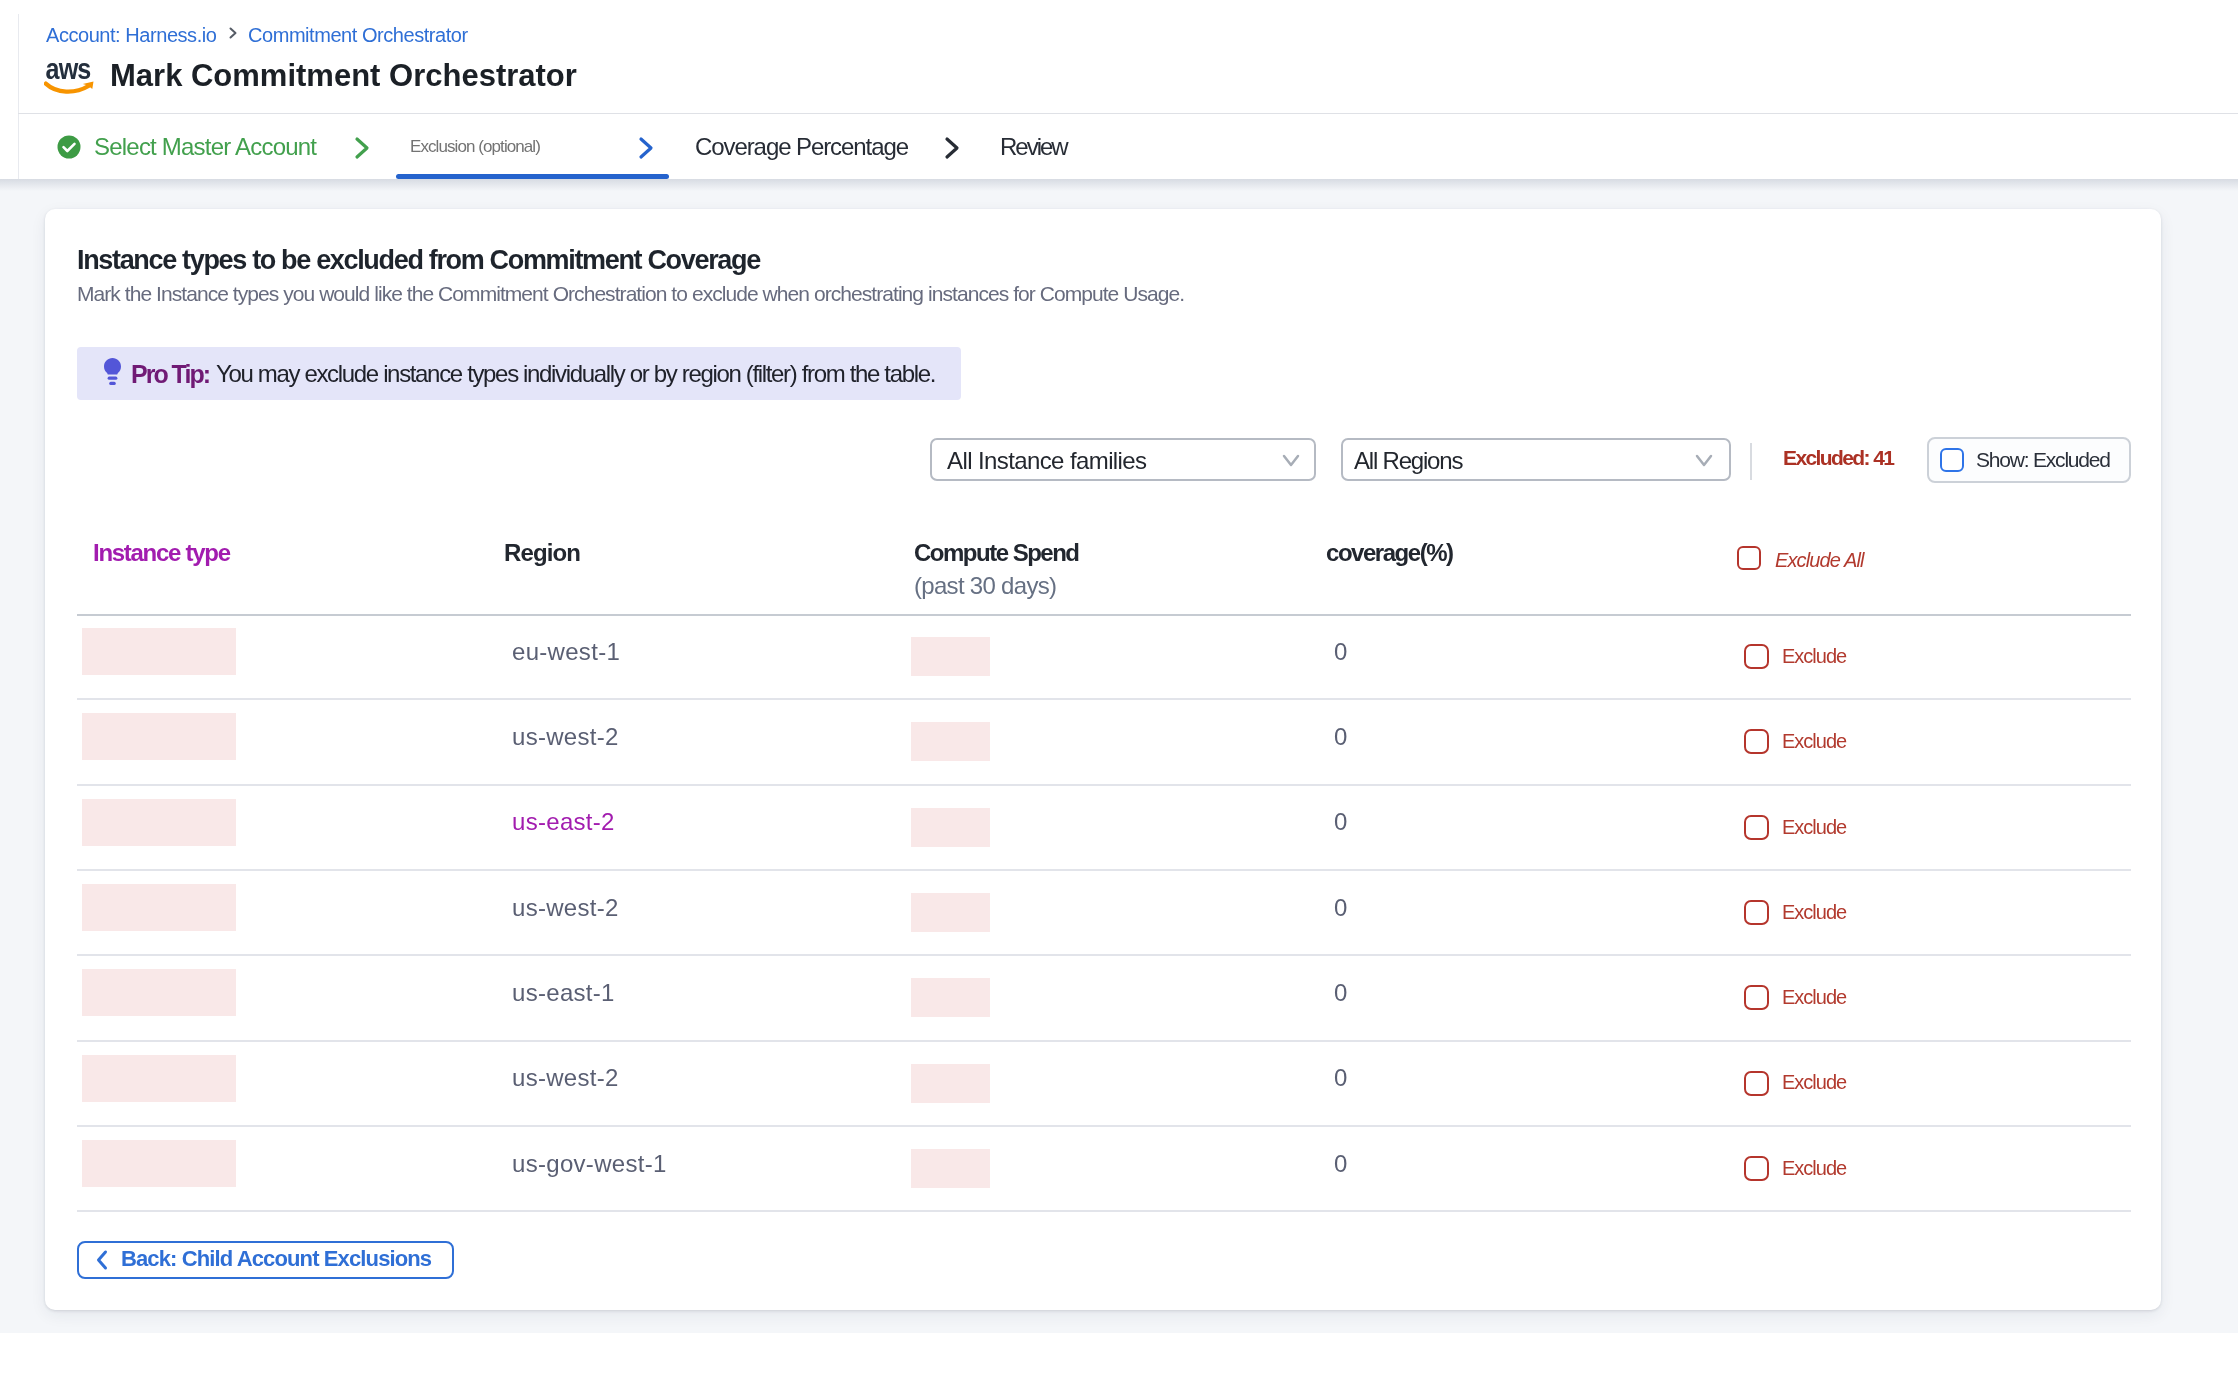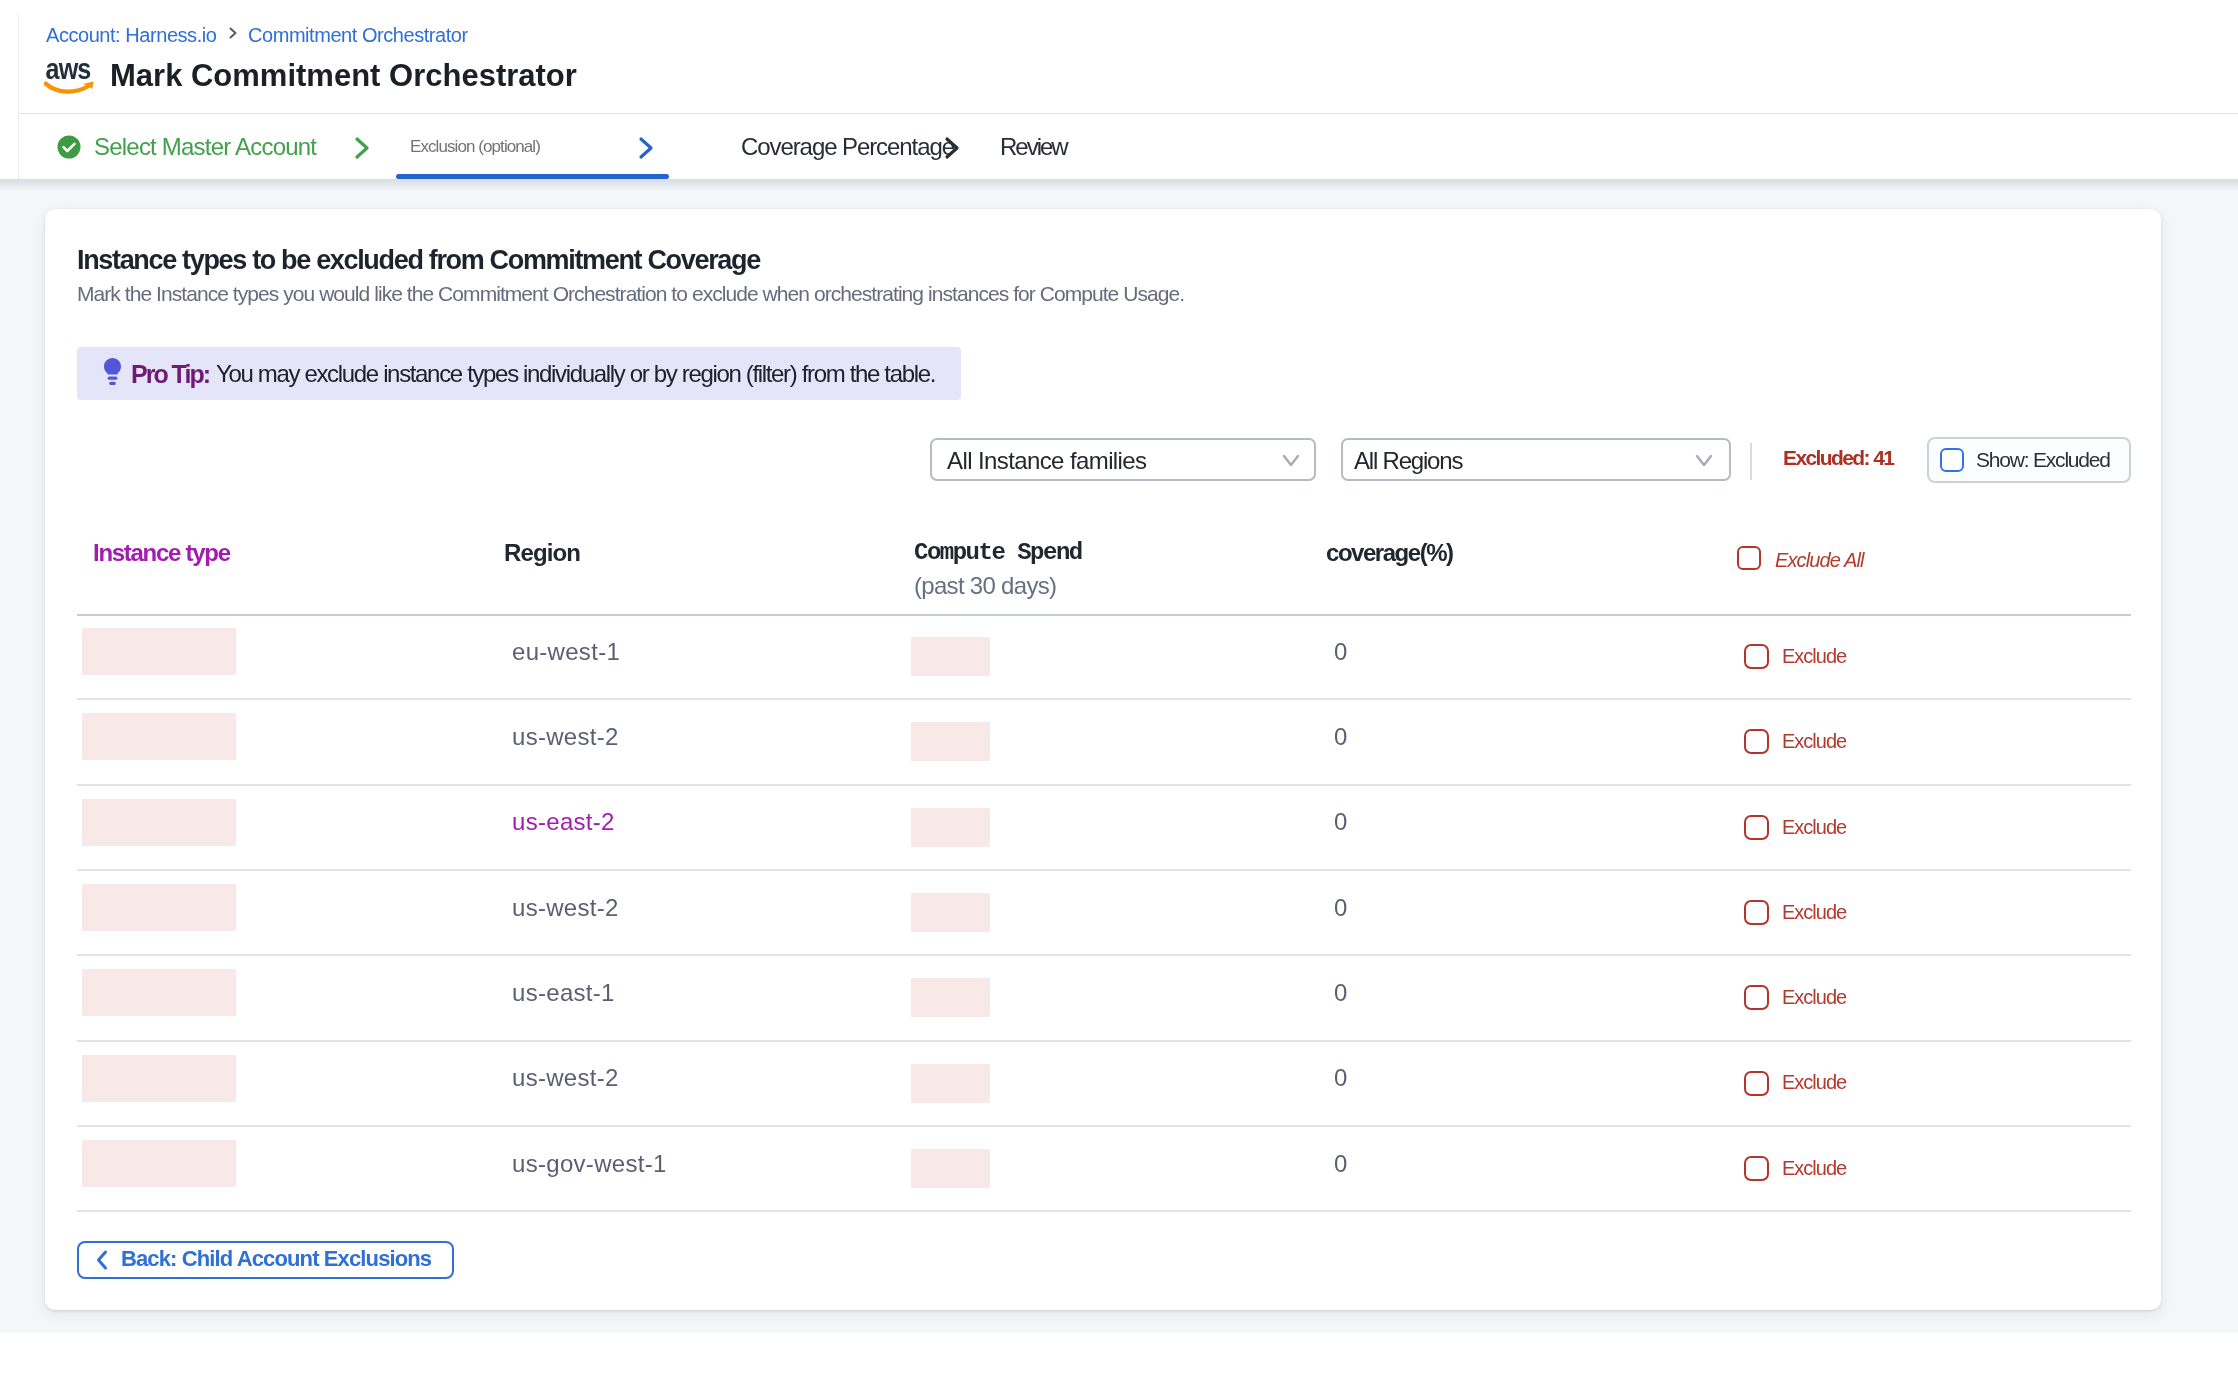--- a/index.html
+++ b/index.html
@@ -27,21 +27,21 @@
 <path d="M6.5 12.2 L10.3 16 L17.5 8.8" fill="none" stroke="#fff" stroke-width="2.6" stroke-linecap="round" stroke-linejoin="round"></path>
 </svg>
 <div class="abs" style="left:94px;top:135px;font-size:24px;color:#42a04d;font-weight:400;line-height:24px;letter-spacing:-0.79px;">Select Master Account</div>
 <svg class="abs" style="left:353px;top:135px" width="18" height="26" viewBox="0 0 18 26">
     <path d="M4 4 L14 13 L4 22" fill="none" stroke="#42a04d" stroke-width="3.2" stroke-linecap="round" stroke-linejoin="round"></path>
   </svg>
 <div class="abs" style="left:410px;top:135px;font-size:17px;color:#737373;font-weight:400;line-height:24px;letter-spacing:-0.92px;">Exclusion (optional)</div>
 <svg class="abs" style="left:637px;top:135px" width="18" height="26" viewBox="0 0 18 26">
     <path d="M4 4 L14 13 L4 22" fill="none" stroke="#2563cd" stroke-width="3.2" stroke-linecap="round" stroke-linejoin="round"></path>
   </svg>
-<div class="abs" style="left:695px;top:135px;font-size:24px;color:#272c35;font-weight:400;line-height:24px;letter-spacing:-1.08px;margin-left:46px;">Coverage Percentage</div>
+<div class="abs" style="left:695px;top:135px;font-size:24px;color:#272c35;font-weight:400;line-height:24px;letter-spacing:-1.08px;">Coverage Percentage</div>
 <svg class="abs" style="left:943px;top:135px" width="18" height="26" viewBox="0 0 18 26">
     <path d="M4 4 L14 13 L4 22" fill="none" stroke="#272c35" stroke-width="3.2" stroke-linecap="round" stroke-linejoin="round"></path>
   </svg>
 <div class="abs" style="left:1000px;top:135px;font-size:24px;color:#272c35;font-weight:400;line-height:24px;letter-spacing:-2.0px;">Review</div>
 <div class="abs" style="left:396px;top:174px;width:273px;height:4.5px;border-radius:3px;background:#2563cd;"></div>
 <div class="abs" style="left:45px;top:209px;width:2116px;height:1101px;background:#fff;border-radius:10px;box-shadow:0 1px 3px rgba(35,45,65,0.14),0 5px 16px rgba(35,45,65,0.07);"></div>
 <div class="abs" style="left:77px;top:246.5px;font-size:27px;color:#1e242c;font-weight:700;line-height:27px;letter-spacing:-1.33px;">Instance types to be excluded from Commitment Coverage</div>
 <div class="abs" style="left:77px;top:283px;font-size:21px;color:#676b7e;font-weight:400;line-height:21px;letter-spacing:-0.94px;">Mark the Instance types you would like the Commitment Orchestration to exclude when orchestrating instances for Compute Usage.</div>
 <div class="abs" style="left:77px;top:347px;width:884px;height:53px;background:#e4e5f9;border-radius:4px;"></div>
 <svg class="abs" style="left:104px;top:358px" width="17" height="28" viewBox="0 0 17 28">
@@ -61,21 +61,21 @@
 <svg class="abs" style="left:1694px;top:453px" width="20" height="16" viewBox="0 0 20 16">
     <path d="M3 3 L10 12 L17 3" fill="none" stroke="#a7adb6" stroke-width="2.5" stroke-linecap="round" stroke-linejoin="round"></path>
   </svg>
 <div class="abs" style="left:1750px;top:443px;width:2px;height:37px;background:#d8dbe0;"></div>
 <div class="abs" style="left:1783px;top:446.5px;font-size:21px;color:#ab3124;font-weight:700;line-height:21px;letter-spacing:-1.6px;">Excluded: 41</div>
 <div class="abs" style="left:1927px;top:437px;width:204px;height:46px;border:2px solid #ccd1d8;border-radius:8px;box-sizing:border-box;background:#fcfdfe;"></div>
 <div class="abs" style="left:1940px;top:448px;width:24px;height:24px;border:2.5px solid #2e74e8;border-radius:6px;box-sizing:border-box;background:#fff;"></div>
 <div class="abs" style="left:1976px;top:449px;font-size:21px;color:#2b303a;font-weight:400;line-height:21px;letter-spacing:-1.2px;">Show: Excluded</div>
 <div class="abs" style="left:93px;top:541px;font-size:24px;color:#a21caf;font-weight:700;line-height:24px;letter-spacing:-1.28px;">Instance type</div>
 <div class="abs" style="left:504px;top:541px;font-size:24px;color:#22272f;font-weight:700;line-height:24px;letter-spacing:-0.9px;">Region</div>
-<div class="abs" style="left:914px;top:541px;font-size:24px;color:#22272f;font-weight:700;line-height:24px;letter-spacing:-1.5px;font-family:Liberation Mono, monospace;">Compute Spend</div>
+<div class="abs" style="left:914px;top:541px;font-size:24px;color:#22272f;font-weight:700;line-height:24px;letter-spacing:-1.5px;">Compute Spend</div>
 <div class="abs" style="left:914px;top:573.5px;font-size:24px;color:#667083;font-weight:400;line-height:24px;letter-spacing:-0.7px;">(past 30 days)</div>
 <div class="abs" style="left:1326px;top:541px;font-size:24px;color:#22272f;font-weight:700;line-height:24px;letter-spacing:-1.47px;">coverage(%)</div>
 <div class="abs" style="left:1737px;top:546px;width:24px;height:24px;border:2.5px solid #b5352c;border-radius:6px;box-sizing:border-box;background:#fff;"></div>
 <div class="abs" style="left:1775px;top:550px;font-size:20px;color:#b23a2e;font-weight:400;line-height:20px;letter-spacing:-0.88px;font-style:italic;">Exclude All</div>
 <div class="abs" style="left:77px;top:613.5px;width:2054px;height:2px;background:#c6cbd2;"></div>
 <div class="abs" style="left:82px;top:628px;width:154px;height:47px;background:#f9e8e8;"></div>
 <div class="abs" style="left:512px;top:639.8px;font-size:24px;color:#5a5f73;font-weight:400;line-height:24px;letter-spacing:0.3px;">eu-west-1</div>
 <div class="abs" style="left:911px;top:637px;width:79px;height:39px;background:#f9e8e8;"></div>
 <div class="abs" style="left:1334px;top:639.8px;font-size:24px;color:#5a5f73;font-weight:400;line-height:24px;">0</div>
 <div class="abs" style="left:1744px;top:644px;width:25px;height:25px;border:2.5px solid #b5352c;border-radius:7px;box-sizing:border-box;background:#fff;"></div>

